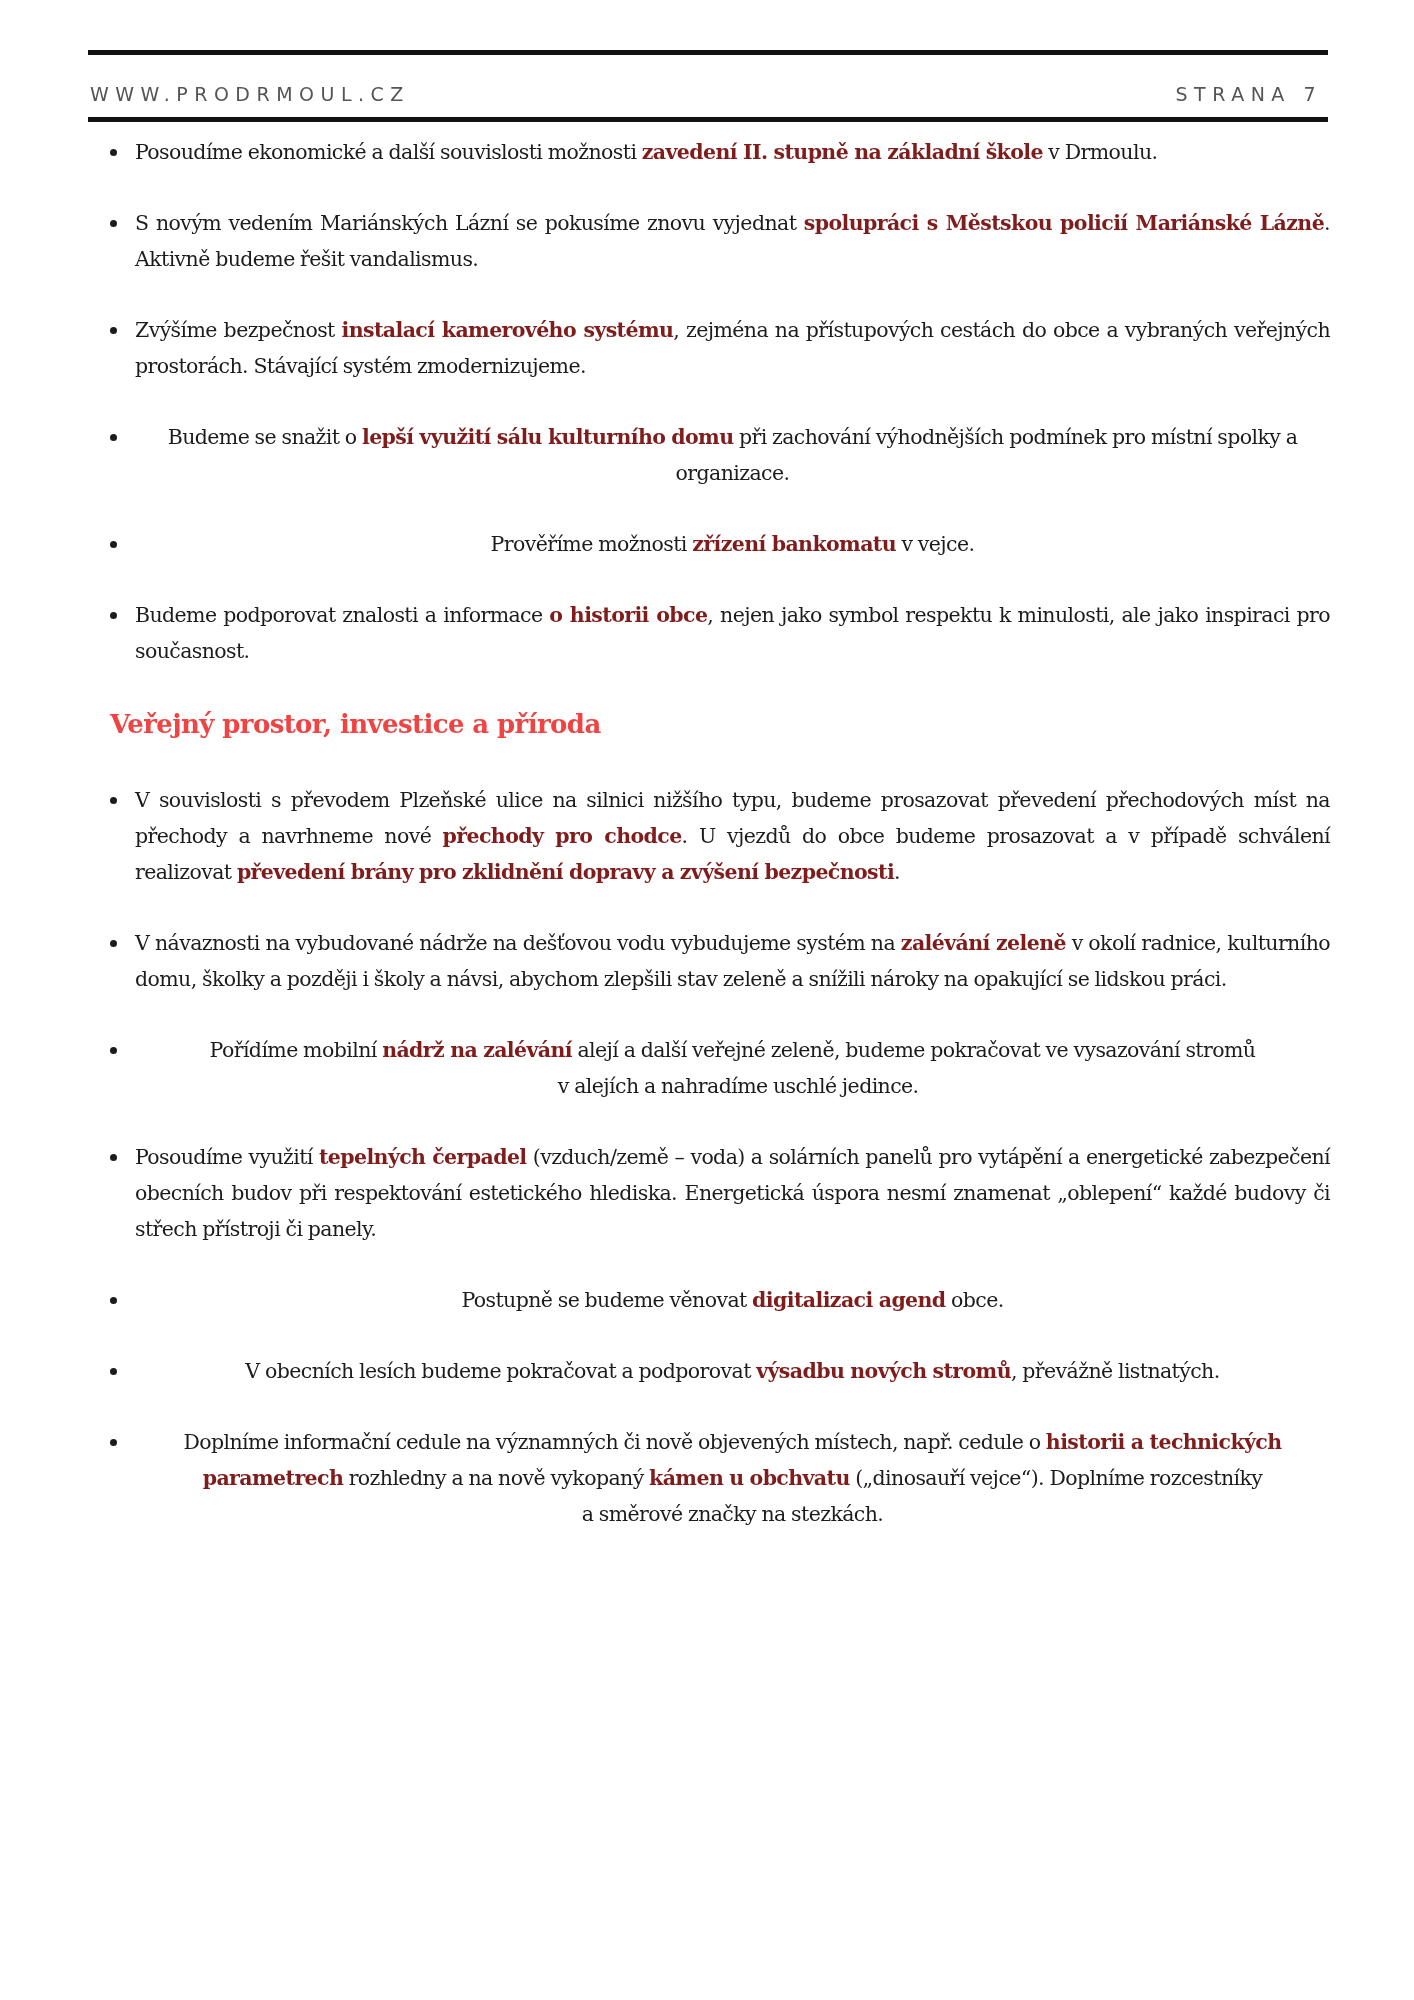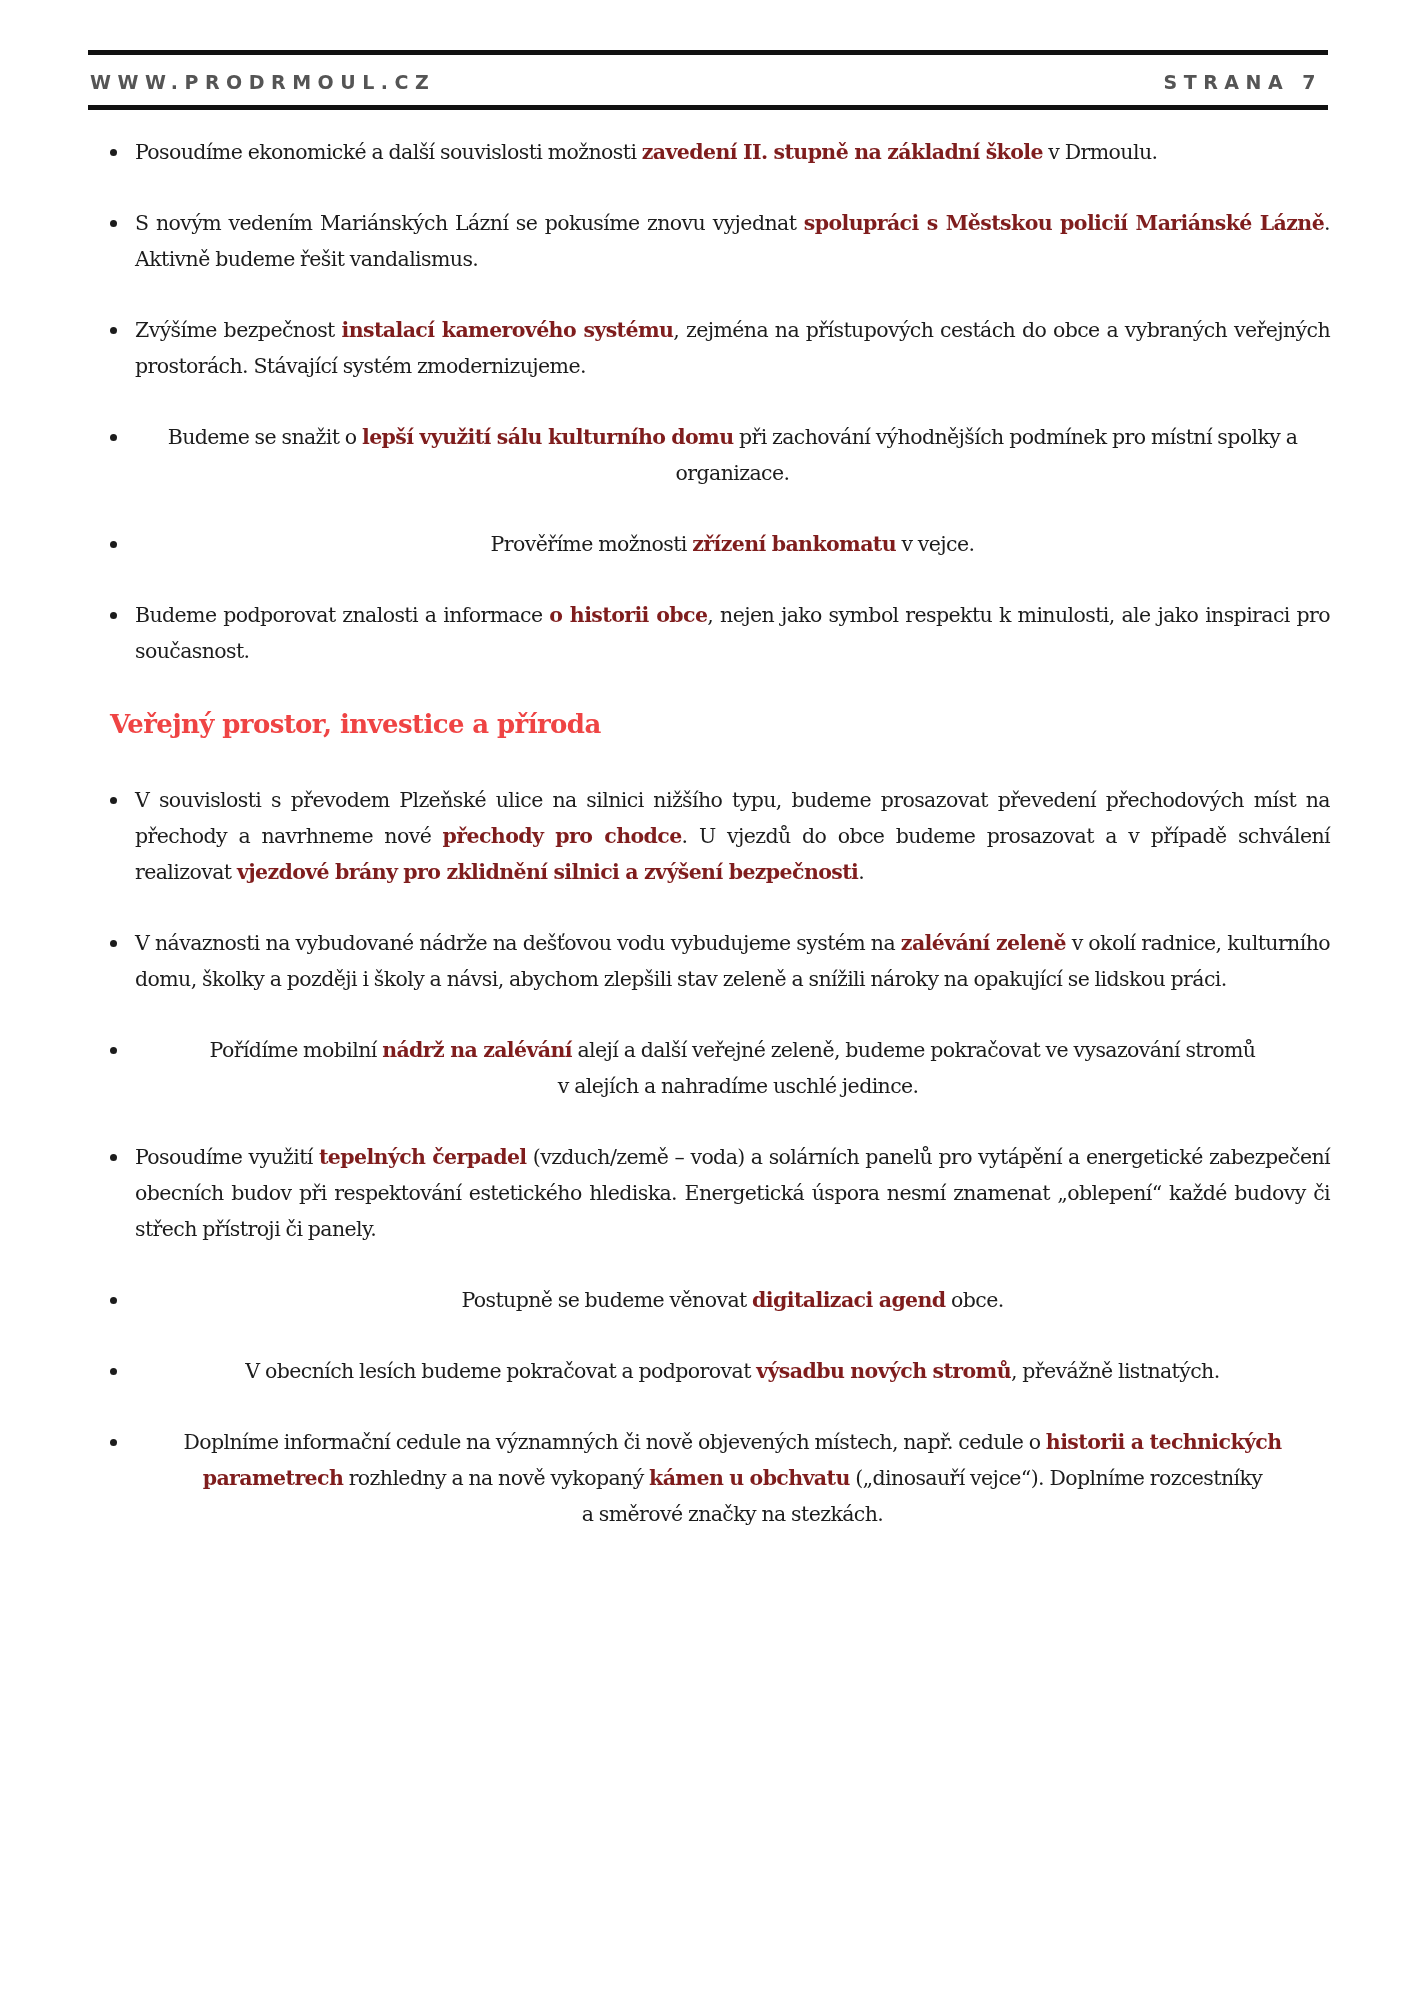--- a/index.html
+++ b/index.html
@@ -23,26 +23,26 @@
   .rule {
     height: 5px;
     background: #111111;
     width: 100%;
   }
   .header-row {
     display: flex;
     justify-content: space-between;
     align-items: center;
     height: 46px;
-    padding: 4px 6px 0 2px;
+    padding: 16px 6px 0 2px;
     font-family: "DejaVu Sans", sans-serif;
     font-size: 19px;
     letter-spacing: 6.5px;
     color: #555555;
-    font-weight: 700;
+    font-weight: 400;
   }
   .content {
     position: absolute;
     left: 110px;
     top: 134px;
     width: 1220px;
     font-family: "DejaVu Serif", serif;
     font-size: 20.5px;
     line-height: 36px;
     color: #1c1c1c;
@@ -130,21 +130,21 @@
       <span class="dot"></span>
       <span>Budeme podporovat znalosti a informace </span><b>o historii obce</b><span>, nejen jako symbol respektu k minulosti, ale jako inspiraci pro současnost.</span>
     </li>
   </ul>
 
   <h2 class="section-title">Veřejný prostor, investice a příroda</h2>
 
   <ul class="bullets">
     <li>
       <span class="dot"></span>
-      <span>V souvislosti s převodem Plzeňské ulice na silnici nižšího typu, budeme prosazovat převedení přechodových míst na přechody a navrhneme nové </span><b>přechody pro chodce</b><span>. U vjezdů do obce budeme prosazovat a v případě schválení realizovat </span><b>vjezdové brány pro zklidnění silnici a zvýšení bezpečnosti</b><span>.</span>
+      <span>V souvislosti s převodem Plzeňské ulice na silnici nižšího typu, budeme prosazovat převedení přechodových míst na přechody a navrhneme nové </span><b>přechody pro chodce</b><span>. U vjezdů do obce budeme prosazovat a v případě schválení realizovat </span><b>převedení brány pro zklidnění dopravy a zvýšení bezpečnosti</b><span>.</span>
     </li>
     <li>
       <span class="dot"></span>
       <span>V návaznosti na vybudované nádrže na dešťovou vodu vybudujeme systém na </span><b>zalévání zeleně</b><span> v okolí radnice, kulturního domu, školky a později i školy a návsi, abychom zlepšili stav zeleně a snížili nároky na opakující se lidskou práci.</span>
     </li>
     <li class="nojust">
       <span class="dot"></span>
       <span>Pořídíme mobilní </span><b>nádrž na zalévání</b><span> alejí a další veřejné zeleně, budeme pokračovat ve vysazování stromů</span><br><span class="indent-first"></span><span> v alejích a nahradíme uschlé jedince.</span>
     </li>
     <li>

